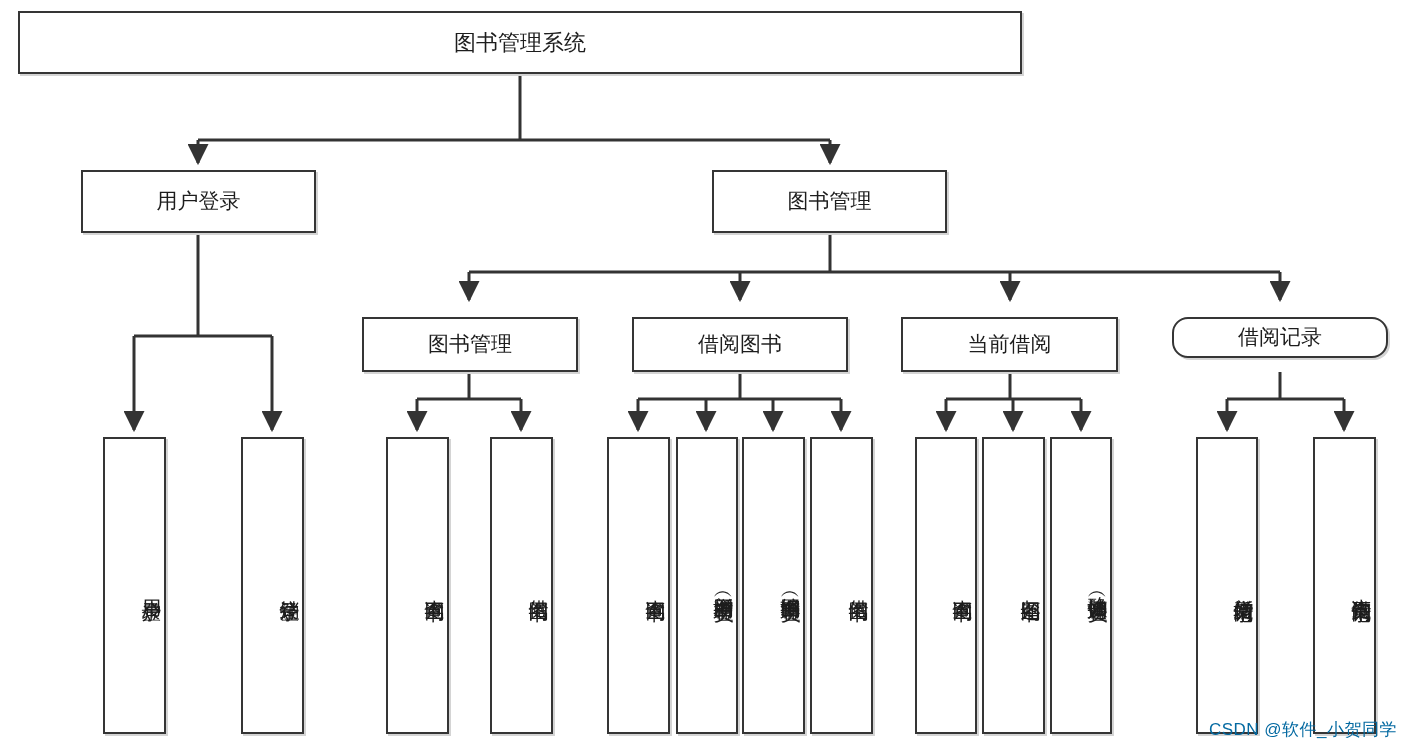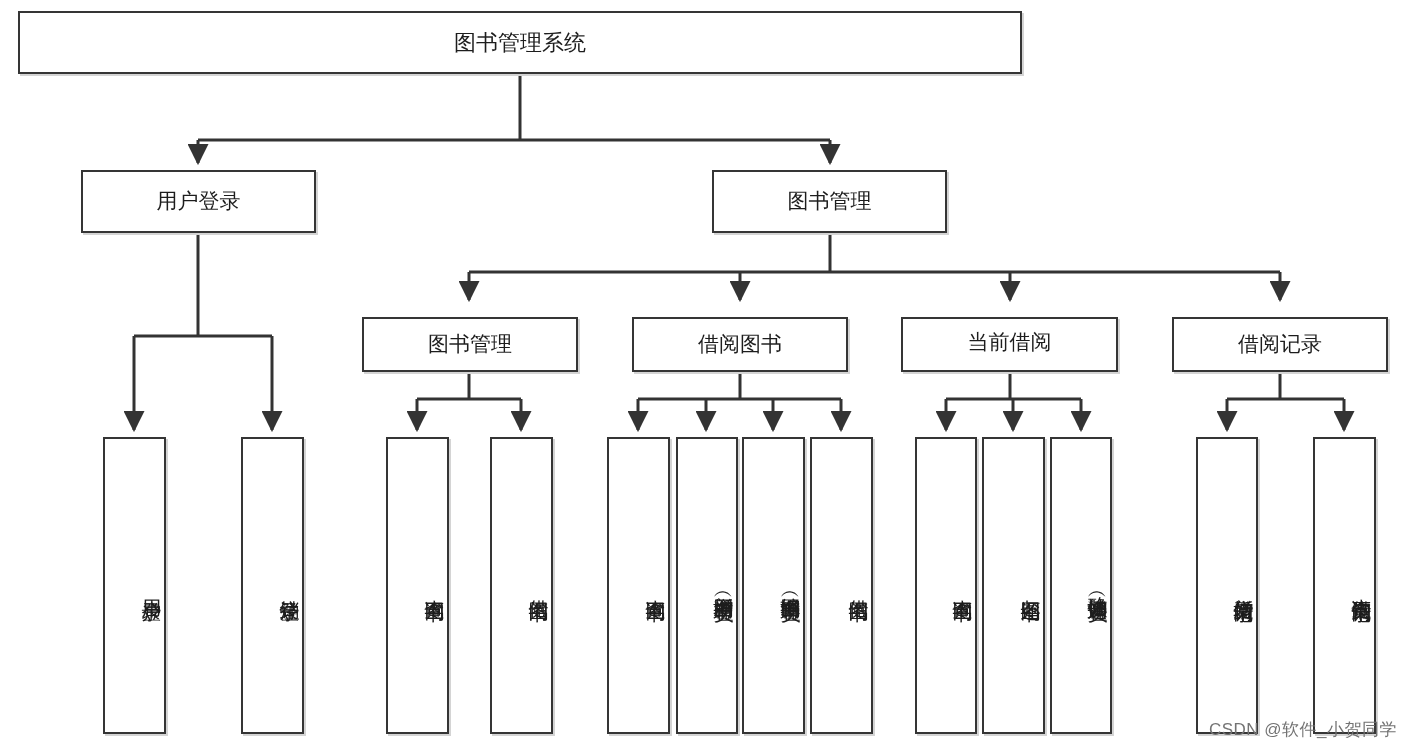--- a/index.html
+++ b/index.html
@@ -57,21 +57,21 @@
   .node-v .vtext {
     writing-mode: vertical-rl;
     text-orientation: upright;
     white-space: nowrap;
   }
   .watermark {
     position: absolute;
     right: 8px;
     bottom: 6px;
     font-size: 17px;
-    color: #737373;
+    color: #0369a1;
     letter-spacing: 0.5px;
     white-space: nowrap;
     pointer-events: none;
   }
 </style>
 </head>
 <body>
 
 <div id="diagram-root">
 
@@ -135,24 +135,24 @@
   <div class="node node-h" style="left:712px; top:170px; width:235px; height:63px;">
     <span>图书管理</span>
   </div>
 
   <div class="node node-h" style="left:362px; top:317px; width:216px; height:55px;">
     <span>图书管理</span>
   </div>
   <div class="node node-h" style="left:632px; top:317px; width:216px; height:55px;">
     <span>借阅图书</span>
   </div>
-  <div class="node node-h" style="left:901px; top:317px; width:217px; height:55px;font-family:Liberation Mono, monospace;">
+  <div class="node node-h" style="left:901px; top:317px; width:217px; height:55px;">
     <span>当前借阅</span>
   </div>
-  <div class="node node-h" style="left:1172px; top:317px; width:216px; height:55px;">
+  <div class="node node-h" style="left:1172px; top:317px; width:216px; height:41px;border-radius:16px;">
     <span>借阅记录</span>
   </div>
 
   <div class="node node-v" style="left:103px; top:437px; width:63px; height:297px;">
     <span class="vtext">用户登录</span>
   </div>
   <div class="node node-v" style="left:241px; top:437px; width:63px; height:297px;">
     <span class="vtext">注销登录</span>
   </div>
 

